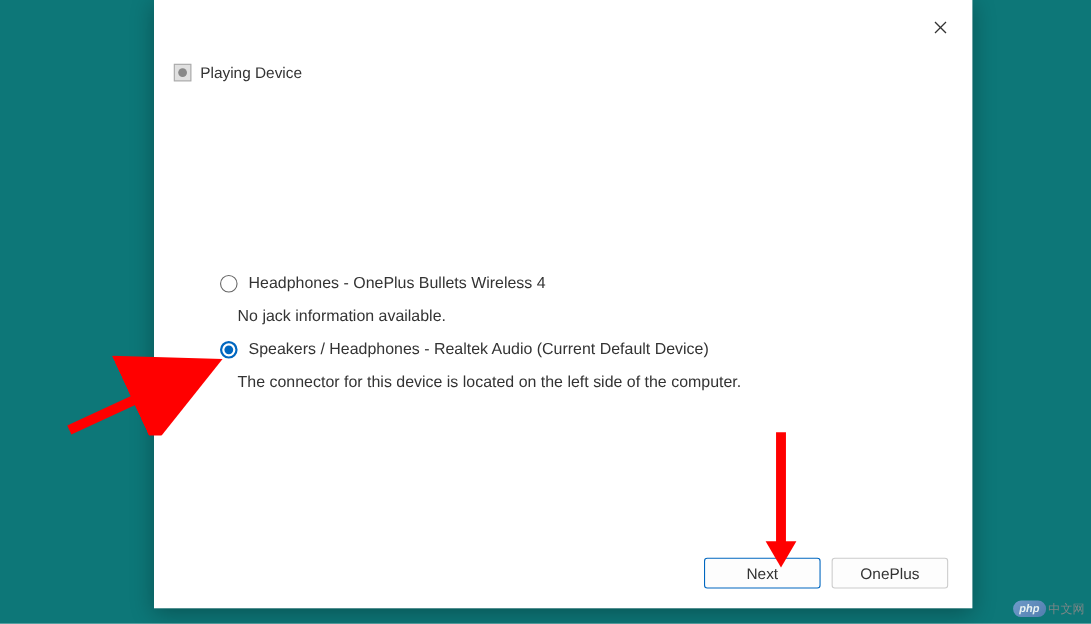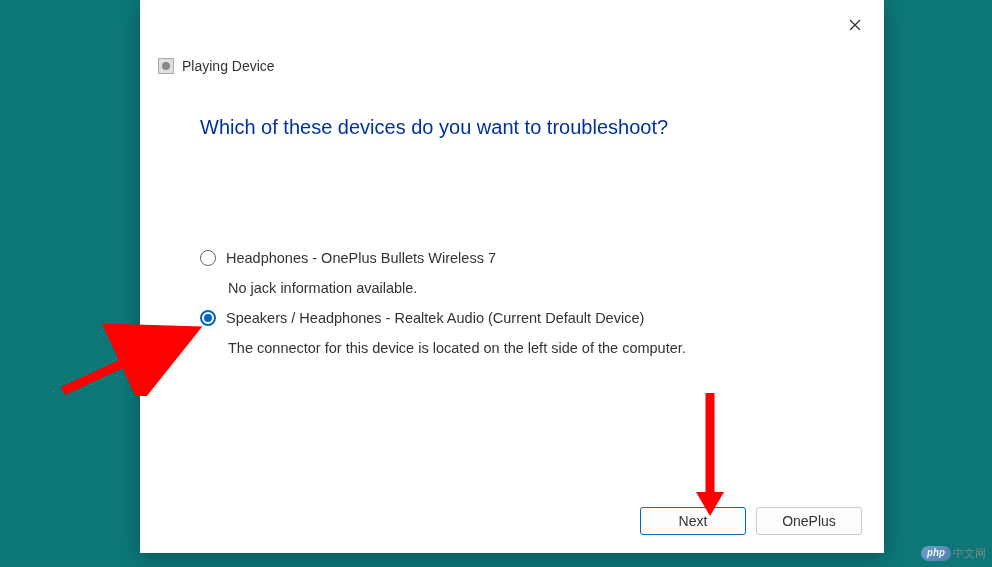--- a/index.html
+++ b/index.html
@@ -116,21 +116,21 @@
       width: 8px;
       height: 8px;
       border-radius: 50%;
       background: #0067c0;
     }
     .device-label {
       font-size: 14.5px;
       color: #333;
     }
     .device-desc {
-      margin-left: 28px;
+      margin-left: 16px;
       margin-top: 14px;
       font-size: 14.5px;
       color: #333;
     }
     .button-row {
       position: absolute;
       bottom: 18px;
       right: 22px;
       display: flex;
       gap: 10px;
@@ -179,48 +179,46 @@
       opacity: 0.9;
     }
     .watermark-logo {
       background: linear-gradient(135deg, #7a9fd4, #5a7fb4);
       color: #fff;
       font-weight: bold;
       font-size: 10px;
       padding: 2px 6px;
       border-radius: 10px;
       font-style: italic;
-      font-family: Liberation Mono, monospace;
     }
   </style>
 </head>
 <body>
 
 <div class="dialog">
 
   <button class="close-btn">
     <svg viewBox="0 0 12 12">
       <line x1="1" y1="1" x2="11" y2="11" stroke="#333" stroke-width="1.2"></line>
       <line x1="11" y1="1" x2="1" y2="11" stroke="#333" stroke-width="1.2"></line>
     </svg>
   </button>
 
   <div class="header">
     <span class="header-icon"></span>
     <span class="header-title">Playing Device</span>
   </div>
 
-  <h1 class="main-heading">Which of these devices do you want to troubleshoot?</h1>
 
   <div class="device-list">
 
     <div class="device-option">
       <div class="radio-row">
         <span class="radio"></span>
-        <span class="device-label">Headphones - OnePlus Bullets Wireless 7</span>
+        <span class="device-label">Headphones - OnePlus Bullets Wireless 4</span>
       </div>
       <div class="device-desc">No jack information available.</div>
     </div>
 
     <div class="device-option">
       <div class="radio-row">
         <span class="radio selected"></span>
         <span class="device-label">Speakers / Headphones - Realtek Audio (Current Default Device)</span>
       </div>
       <div class="device-desc">The connector for this device is located on the left side of the computer.</div>

